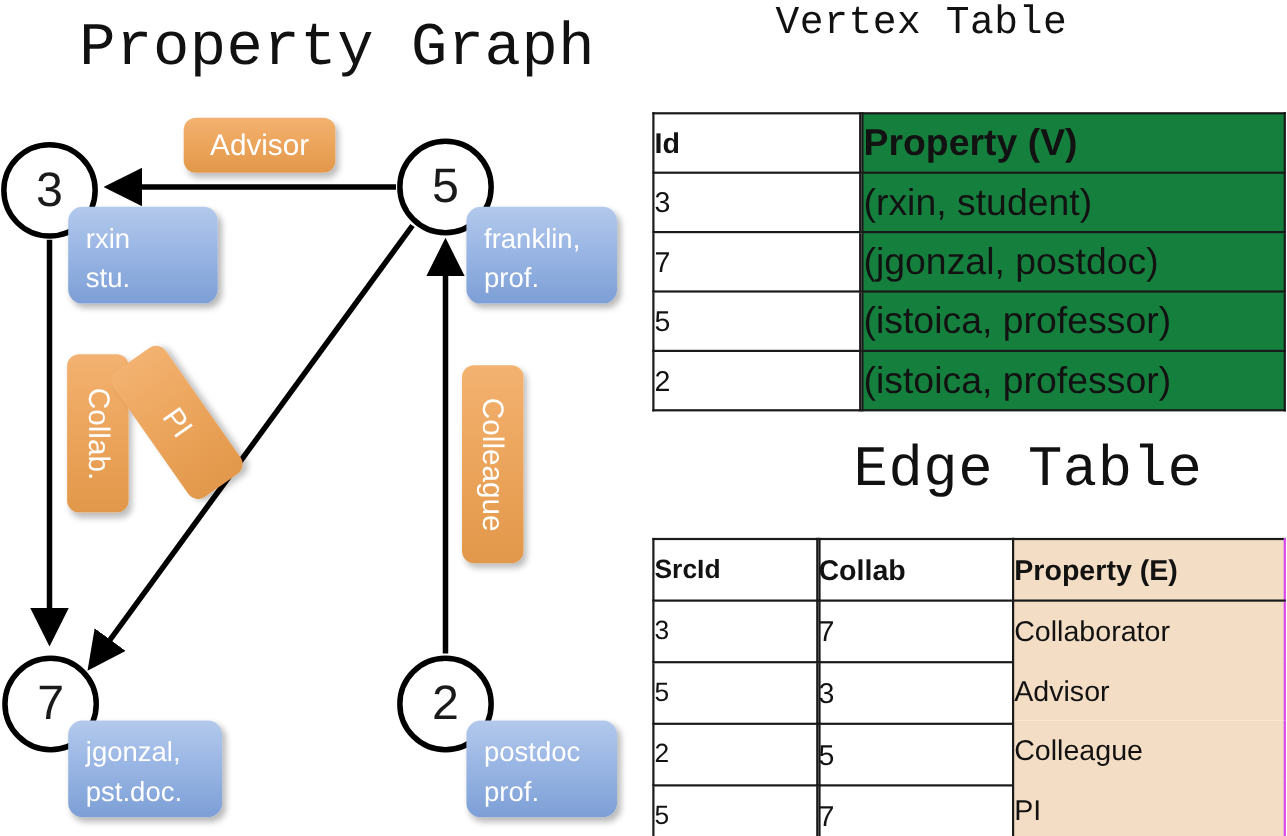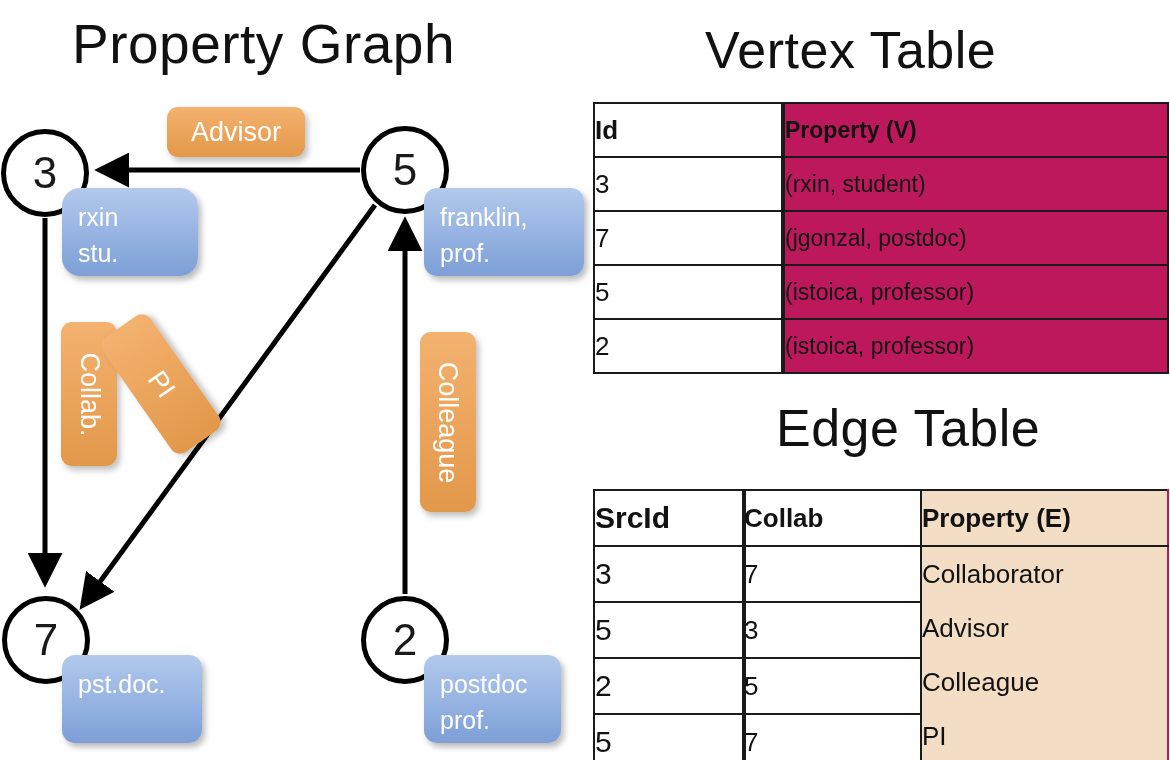--- a/index.html
+++ b/index.html
@@ -12,28 +12,28 @@
     height: 760px;
     position: relative;
     overflow: hidden;
     font-family: "Liberation Sans", sans-serif;
     color: #000000;
   }
 
   
   .title {
     position: absolute;
-    font-family: Liberation Sans, sans-serif;
+    font-family: Liberation Mono, monospace;
     font-weight: 300;
     letter-spacing: 0.5px;
     color: #111111;
     white-space: nowrap;
   }
   #title-property-graph { left: 72px;  top: 12px; font-size: 55px; }
-  #title-vertex-table   { left: 705px; top: 20px; font-size: 52px; }
+  #title-vertex-table   { left: 705px; top: 0; font-size: 36px; }
   #title-edge-table     { left: 776px; top: 398px; font-size: 52px; }
 
   
   #graph-panel {
     position: absolute;
     left: 0; top: 0;
     width: 580px; height: 760px;
   }
   #graph-edges {
     position: absolute;
@@ -73,22 +73,22 @@
     box-shadow: 3px 4px 6px rgba(0,0,0,0.28);
     color: #ffffff;
     font-family: "Liberation Sans", sans-serif;
     font-weight: 300;
     font-size: 25px;
     line-height: 1.45;
     padding: 11px 0 11px 16px;
     box-sizing: border-box;
     z-index: 4;
   }
-  #prop-rxin      { left: 62px;  top: 188px; width: 136px; height: 88px; border-radius: 18px; }
-  #prop-franklin  { left: 424px; top: 188px; width: 160px; height: 88px; }
+  #prop-rxin      { left: 62px;  top: 188px; width: 136px; height: 88px; }
+  #prop-franklin  { left: 424px; top: 188px; width: 137px; height: 88px; }
   #prop-jgonzal   { left: 62px;  top: 655px; width: 140px; height: 88px; }
   #prop-istoica   { left: 424px; top: 655px; width: 137px; height: 88px; }
 
   
   .label-orange {
     position: absolute;
     border-radius: 11px;
     background: linear-gradient(to bottom, #f3b271 0%, #eda75f 40%, #e2984a 100%);
     box-shadow: 3px 4px 6px rgba(0,0,0,0.26);
     color: #ffffff;
@@ -144,36 +144,36 @@
     color: #121212;
     padding: 0;
   }
   .tbl .hdr { font-weight: bold; }
 
   
   #vertex-id-table   { left: 593px; top: 102px; }
   #vertex-id-table td { width: 186px; height: 52px; font-size: 26px; }
   #vertex-prop-table { left: 783px; top: 102px; }
   #vertex-prop-table td {
-    width: 382px; height: 52px; font-size: 23px;
-    background: #be185d;
+    width: 382px; height: 52px; font-size: 34px;
+    background: #15803d;
     margin-top: 20px;
   }
 
   
   #edge-src-table  { left: 593px; top: 489px; }
-  #edge-src-table td  { width: 149px; height: 54px; font-size: 30px; border-radius: 27px; }
+  #edge-src-table td  { width: 149px; height: 54px; font-size: 24px; border-radius: 27px; }
   #edge-dst-table  { left: 742px; top: 489px; }
   #edge-dst-table td  { width: 176px; height: 54px; font-size: 26px; }
   #edge-prop-table { left: 920px; top: 489px; }
   #edge-prop-table td {
     width: 245px; height: 54px; font-size: 26px;
     background: #f3ddc4;
     border-left: 2px solid #1a1a1a;
-    border-right: 2px solid #be185d;
+    border-right: 2px solid #d946ef;
     border-top: none;
     border-bottom: none;
   }
   #edge-prop-table tr:first-child td {
     border-top: 2px solid #1a1a1a;
     border-bottom: 2px solid #1a1a1a;
   }
   #edge-prop-table tr:last-child td {
     border-bottom: 2px solid #1a1a1a;
   }
@@ -226,20 +226,21 @@
 
   <div class="prop-blue" id="prop-rxin">
     <div>rxin</div>
     <div>stu.</div>
   </div>
   <div class="prop-blue" id="prop-franklin">
     <div>franklin,</div>
     <div>prof.</div>
   </div>
   <div class="prop-blue" id="prop-jgonzal">
+    <div>jgonzal,</div>
     <div>pst.doc.</div>
   </div>
   <div class="prop-blue" id="prop-istoica">
     <div>postdoc</div>
     <div>prof.</div>
   </div>
 
   <div class="label-orange" id="label-advisor">
     <span>Advisor</span>
   </div>

